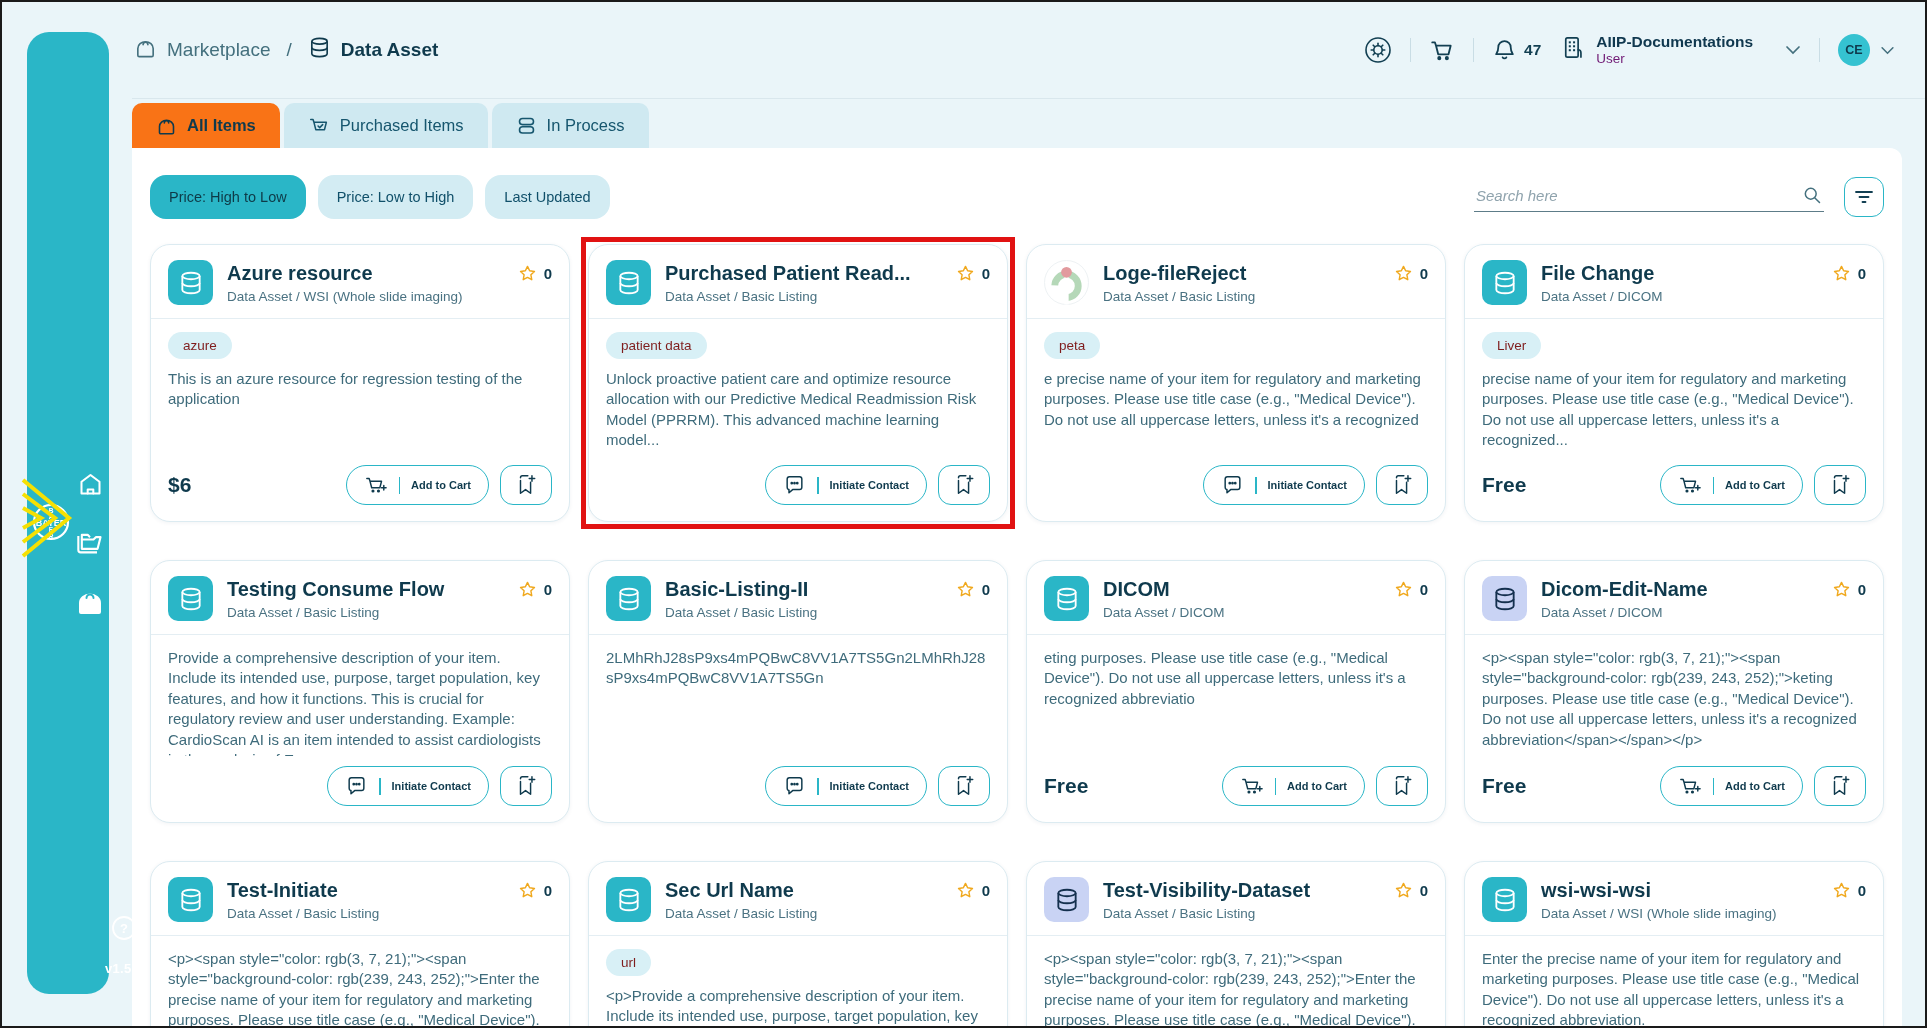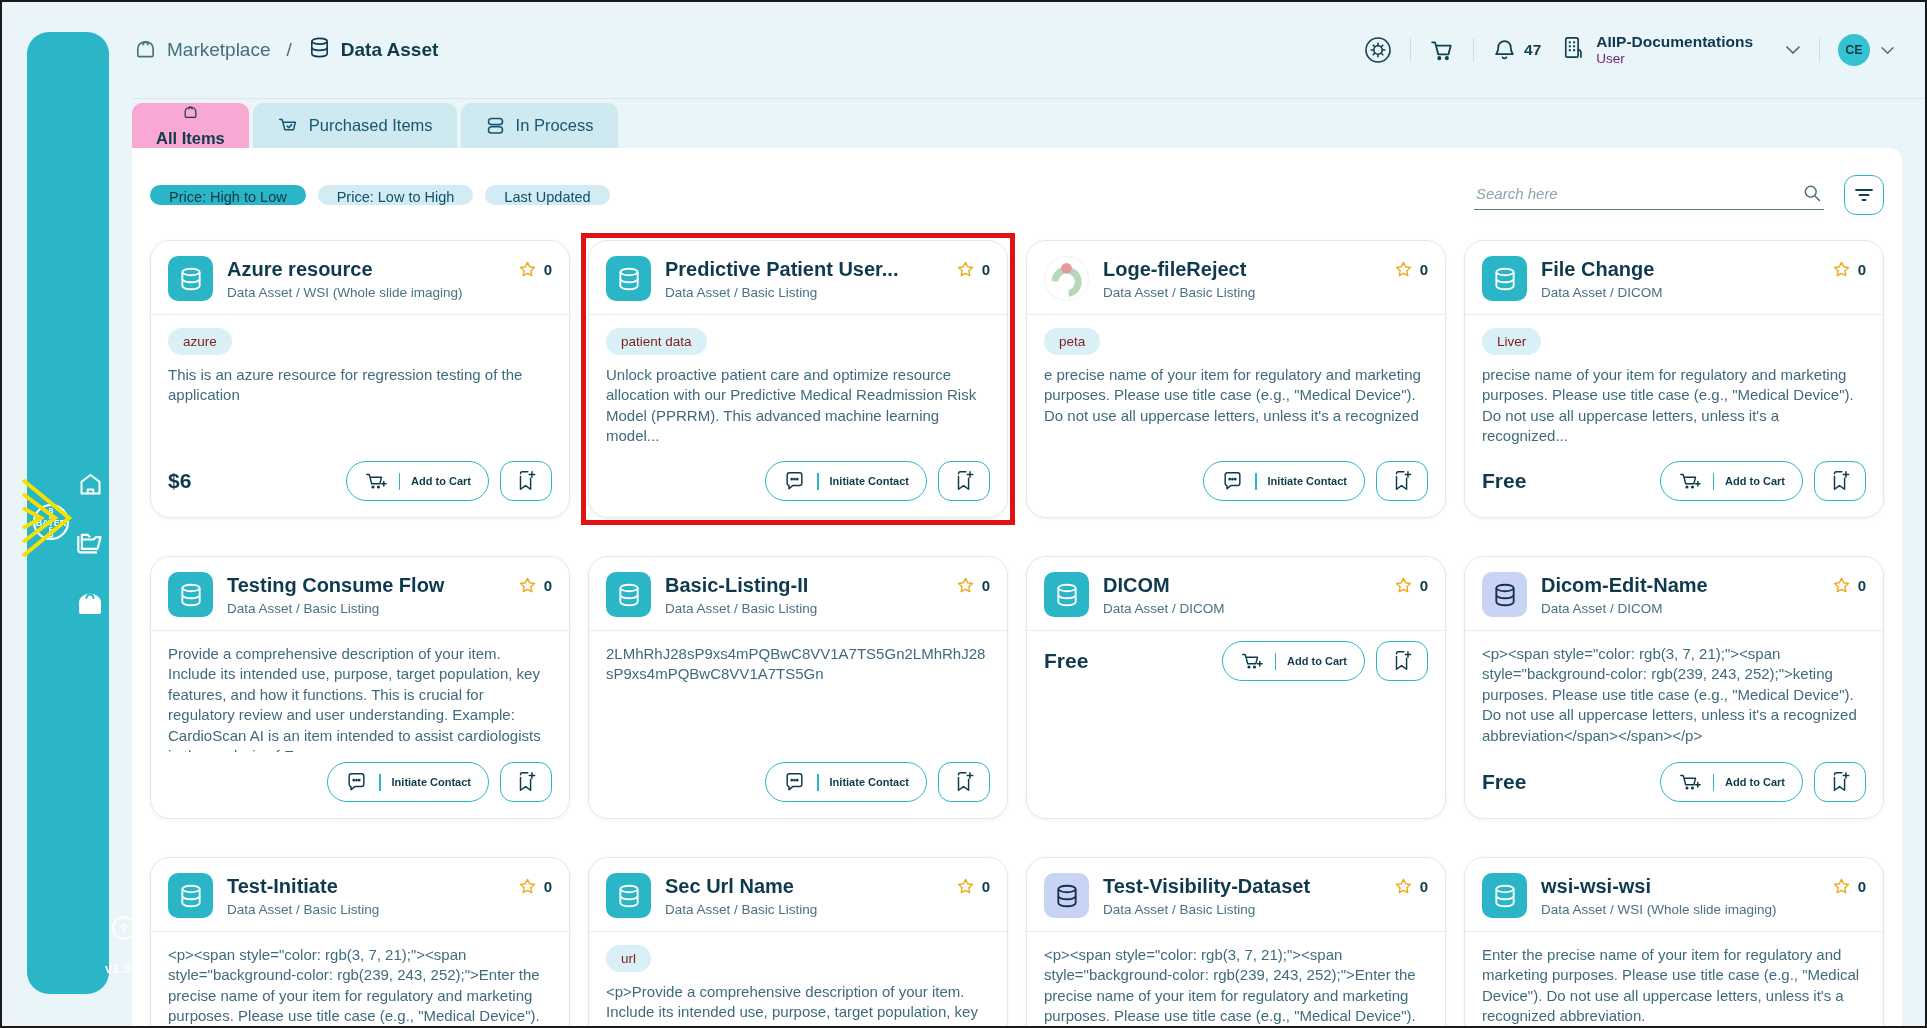--- a/index.html
+++ b/index.html
@@ -36,29 +36,29 @@
   .user-name { font-size:15.5px; font-weight:bold; color:#10384f; }
   .user-role { font-size:13.5px; color:#701a75; }
   .avatar { width:32px; height:32px; border-radius:50%; background:#35c2d1; color:#0f3a4d;
             font-size:12.5px; font-weight:bold; display:flex; align-items:center; justify-content:center; }
 
   
   .tabs { position:absolute; top:101px; left:0; display:flex; gap:4px; z-index:2; }
   .tab { height:45px; display:flex; align-items:center; gap:10px; padding:0 24px;
          background:#cfe9f1; border:none; border-radius:10px 10px 0 0; cursor:pointer;
          font-family:inherit; font-size:16.5px; color:#16566e; }
-  .tab.active { background:#f9a8d4; font-weight:bold; color:#0f3a4d;flex-direction:column; }
+  .tab.active { background:#f97316; font-weight:bold; color:#0f3a4d; }
 
   
   .panel { position:absolute; top:146px; left:0; right:23px; bottom:0; background:#ffffff;
            border-radius:0 12px 0 0; padding:27px 18px 0 18px; overflow:hidden; }
 
   .filters-row { display:flex; align-items:center; }
   .chips { display:flex; gap:12px; }
-  .chip { height:20px; padding:4px 19px; border:none; border-radius:16px; cursor:pointer;
+  .chip { height:44px; padding:4px 19px; border:none; border-radius:16px; cursor:pointer;
           font-family:inherit; font-size:14.5px; color:#10506a; background:#d3ecf3; }
   .chip.active { background:#2ab6c7; color:#0e3a47; }
   .search-area { margin-left:auto; display:flex; align-items:center; gap:20px; }
   .search-box { position:relative; width:350px; }
   .search-box input { width:100%; border:none; border-bottom:1px solid #5d7c88; background:transparent;
                       font-family:inherit; font-size:15px; font-style:italic; color:#33535f;
                       padding:4px 28px 7px 2px; outline:none; }
   .search-box input::placeholder { color:#8fa3ad; font-style:italic; }
   .search-box svg { position:absolute; right:2px; top:2px; }
   .filter-btn { width:40px; height:40px; border:1.5px solid #2ab6c7; border-radius:12px;
@@ -356,21 +356,21 @@
     <div class="card-header">
       <div class="card-icon icon-db-teal">
         <svg class="db-glyph" width="26" height="26" viewBox="0 0 24 24" fill="none" stroke="currentColor" stroke-width="1.7">
           <ellipse cx="12" cy="5.5" rx="8" ry="3"></ellipse>
           <path d="M4 5.5 v13 c0 1.7 3.6 3 8 3 s8-1.3 8-3 v-13"></path>
           <path d="M4 12 c0 1.7 3.6 3 8 3 s8-1.3 8-3"></path>
         </svg>
 
       </div>
       <div class="card-titles">
-        <div class="card-title">Predictive Patient User...</div>
+        <div class="card-title">Purchased Patient Read...</div>
         <div class="card-subtitle">Data Asset / Basic Listing</div>
       </div>
       <div class="card-rating" style="cursor:pointer">
         <svg width="19" height="19" viewBox="0 0 24 24" fill="none" stroke="#f0a81c" stroke-width="1.8" stroke-linejoin="round">
           <path d="M12 3 l2.7 5.6 6.1.8 -4.5 4.3 1.1 6.1 L12 16.9 6.6 19.8 7.7 13.7 3.2 9.4 9.3 8.6 Z"></path>
         </svg>
         <span class="rating-count">0</span>
       </div>
     </div>
     <div class="card-divider"></div>
@@ -618,20 +618,24 @@
         <div class="card-subtitle">Data Asset / DICOM</div>
       </div>
       <div class="card-rating" style="cursor:pointer">
         <svg width="19" height="19" viewBox="0 0 24 24" fill="none" stroke="#f0a81c" stroke-width="1.8" stroke-linejoin="round">
           <path d="M12 3 l2.7 5.6 6.1.8 -4.5 4.3 1.1 6.1 L12 16.9 6.6 19.8 7.7 13.7 3.2 9.4 9.3 8.6 Z"></path>
         </svg>
         <span class="rating-count">0</span>
       </div>
     </div>
     <div class="card-divider"></div>
+    <div class="card-body">
+
+      <div class="card-desc">eting purposes. Please use title case (e.g., "Medical Device"). Do not use all uppercase letters, unless it's a recognized abbreviatio</div>
+    </div>
     <div class="card-footer">
       <span class="price">Free</span>
       <div class="footer-actions">
         <button class="action-btn type-cart">
           <svg class="cart-glyph" width="24" height="22" viewBox="0 0 26 24" fill="none" stroke="#0f3a4d" stroke-width="1.6" stroke-linecap="round" stroke-linejoin="round">
             <path d="M3 5 h2.5 l1 3 M6.5 8 H19 l-1.8 7 H8.3 l-1.8-7 Z"></path>
             <circle cx="9.7" cy="18.5" r=".9" fill="#0f3a4d"></circle>
                     <circle cx="15.7" cy="18.5" r=".9" fill="#0f3a4d"></circle>
             <line x1="21.5" y1="12.5" x2="21.5" y2="17.5"></line>
                     <line x1="19" y1="15" x2="24" y2="15"></line>

